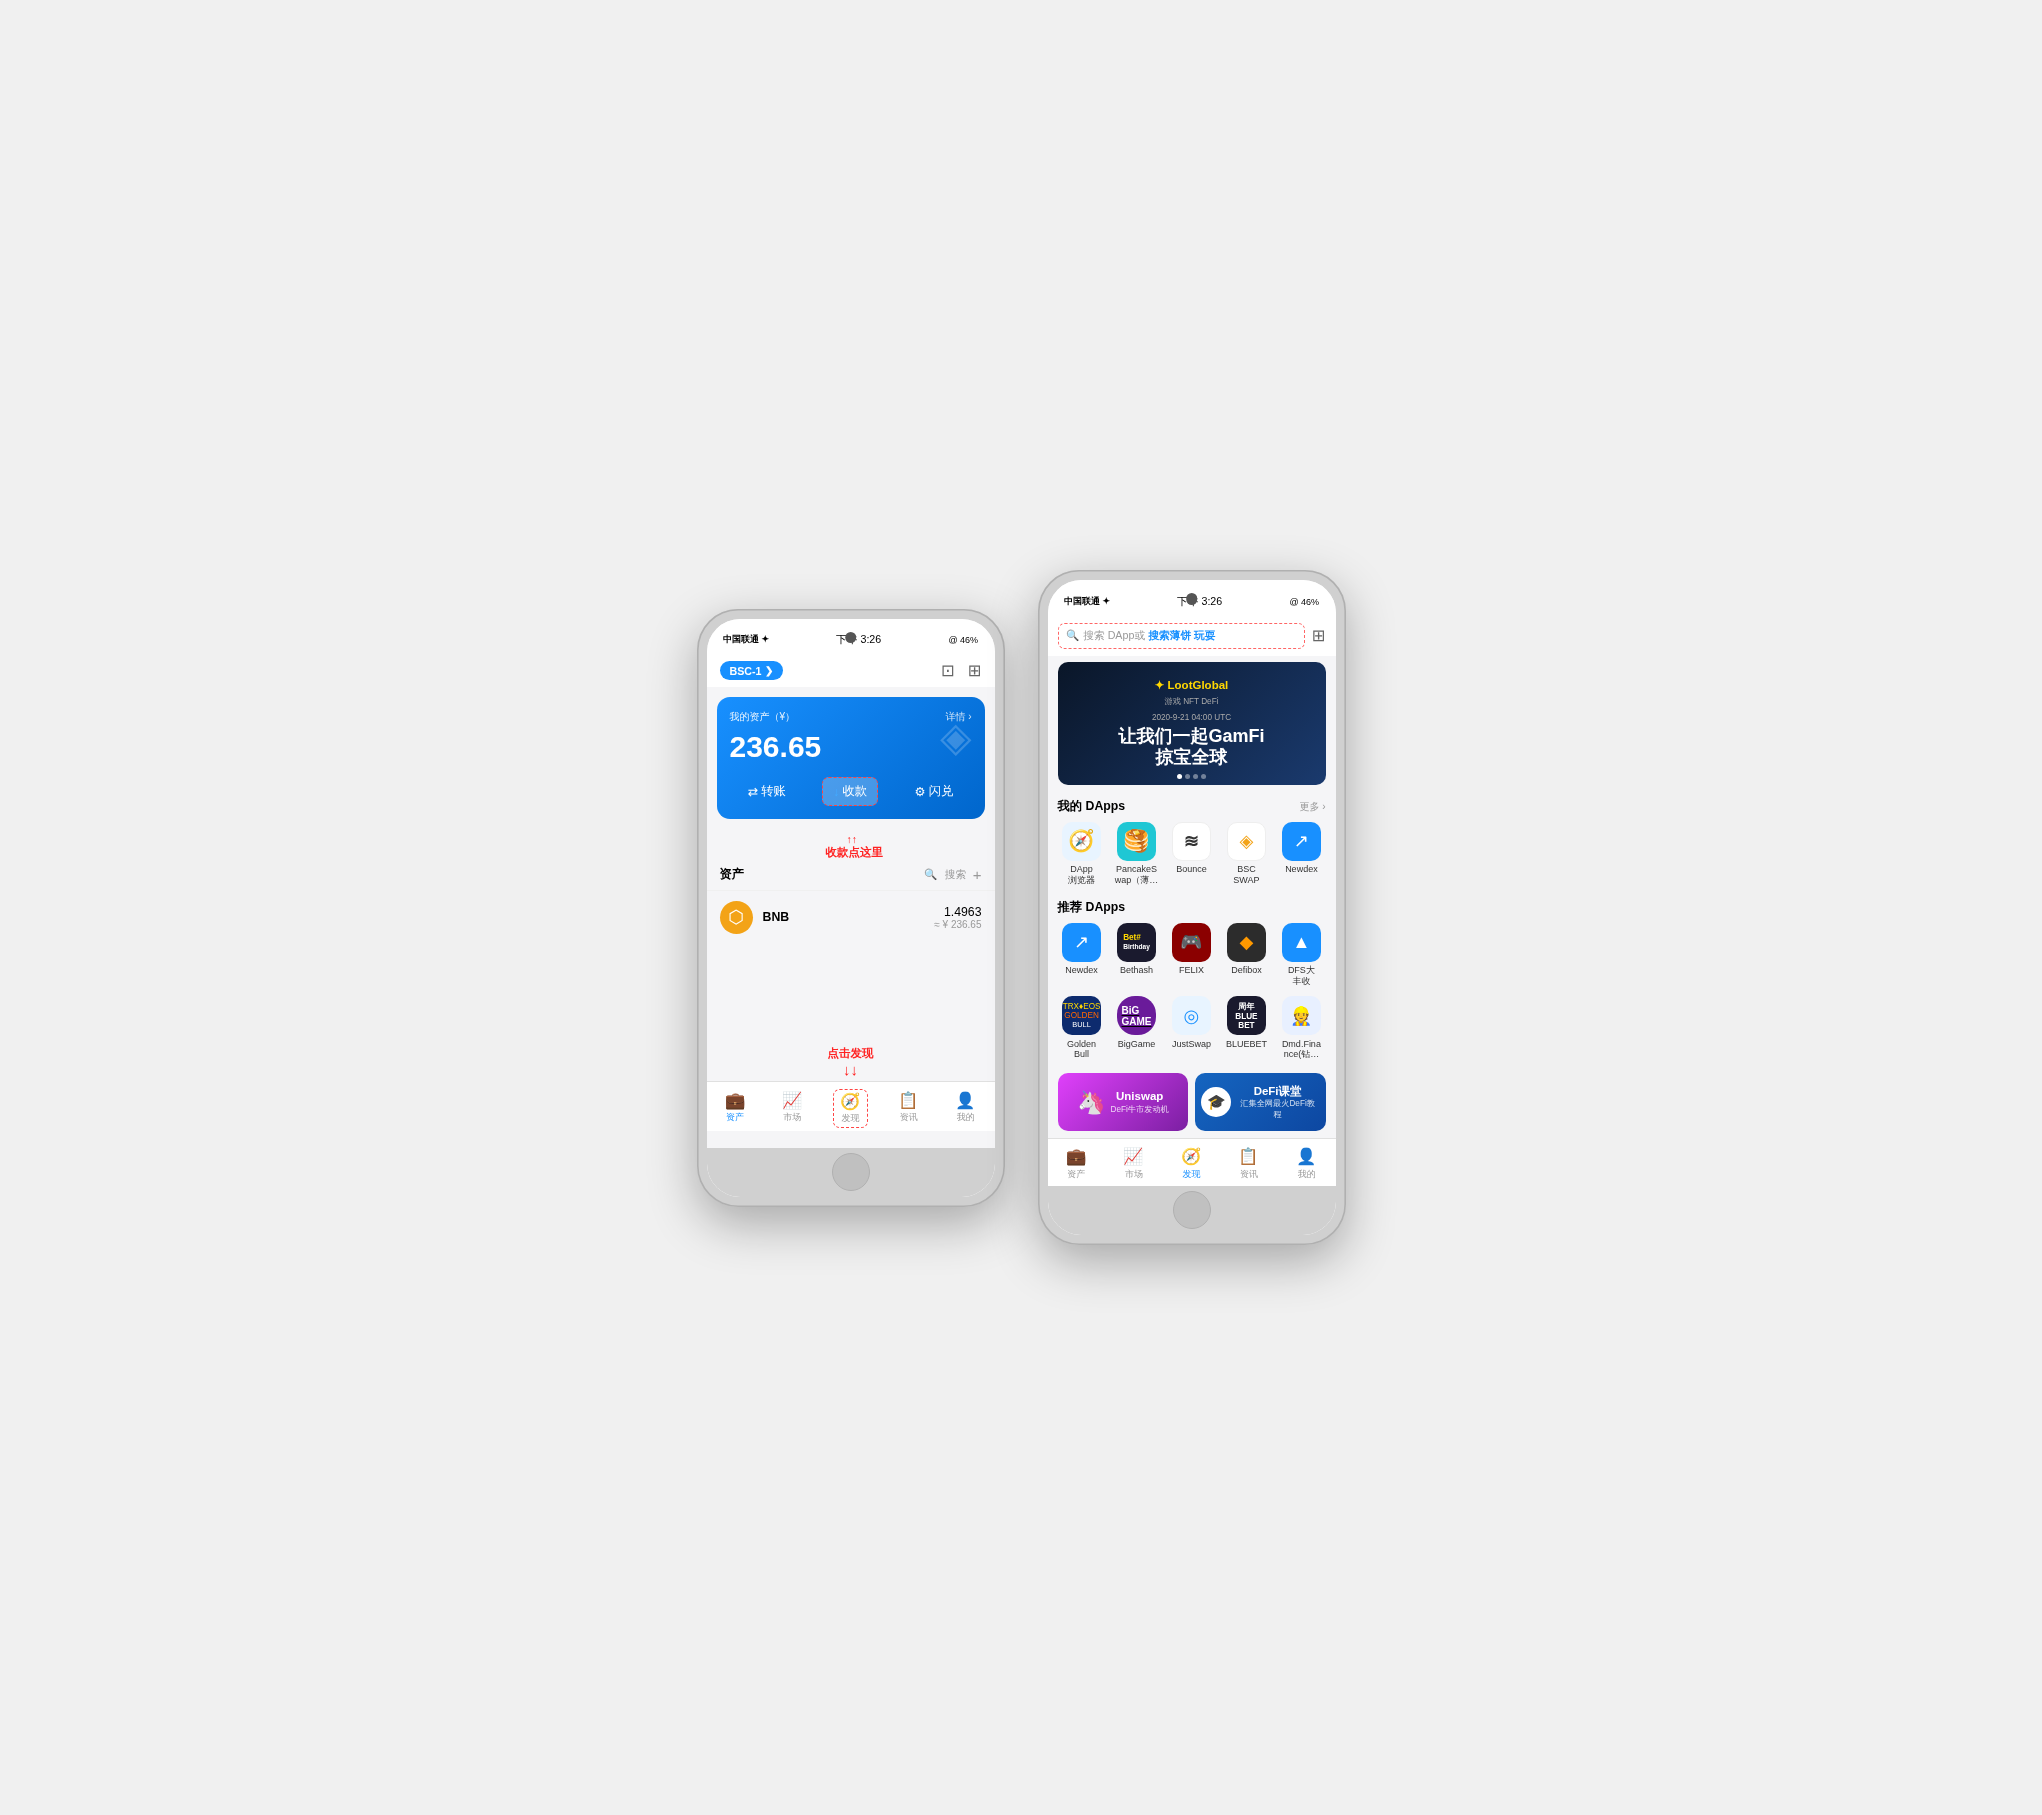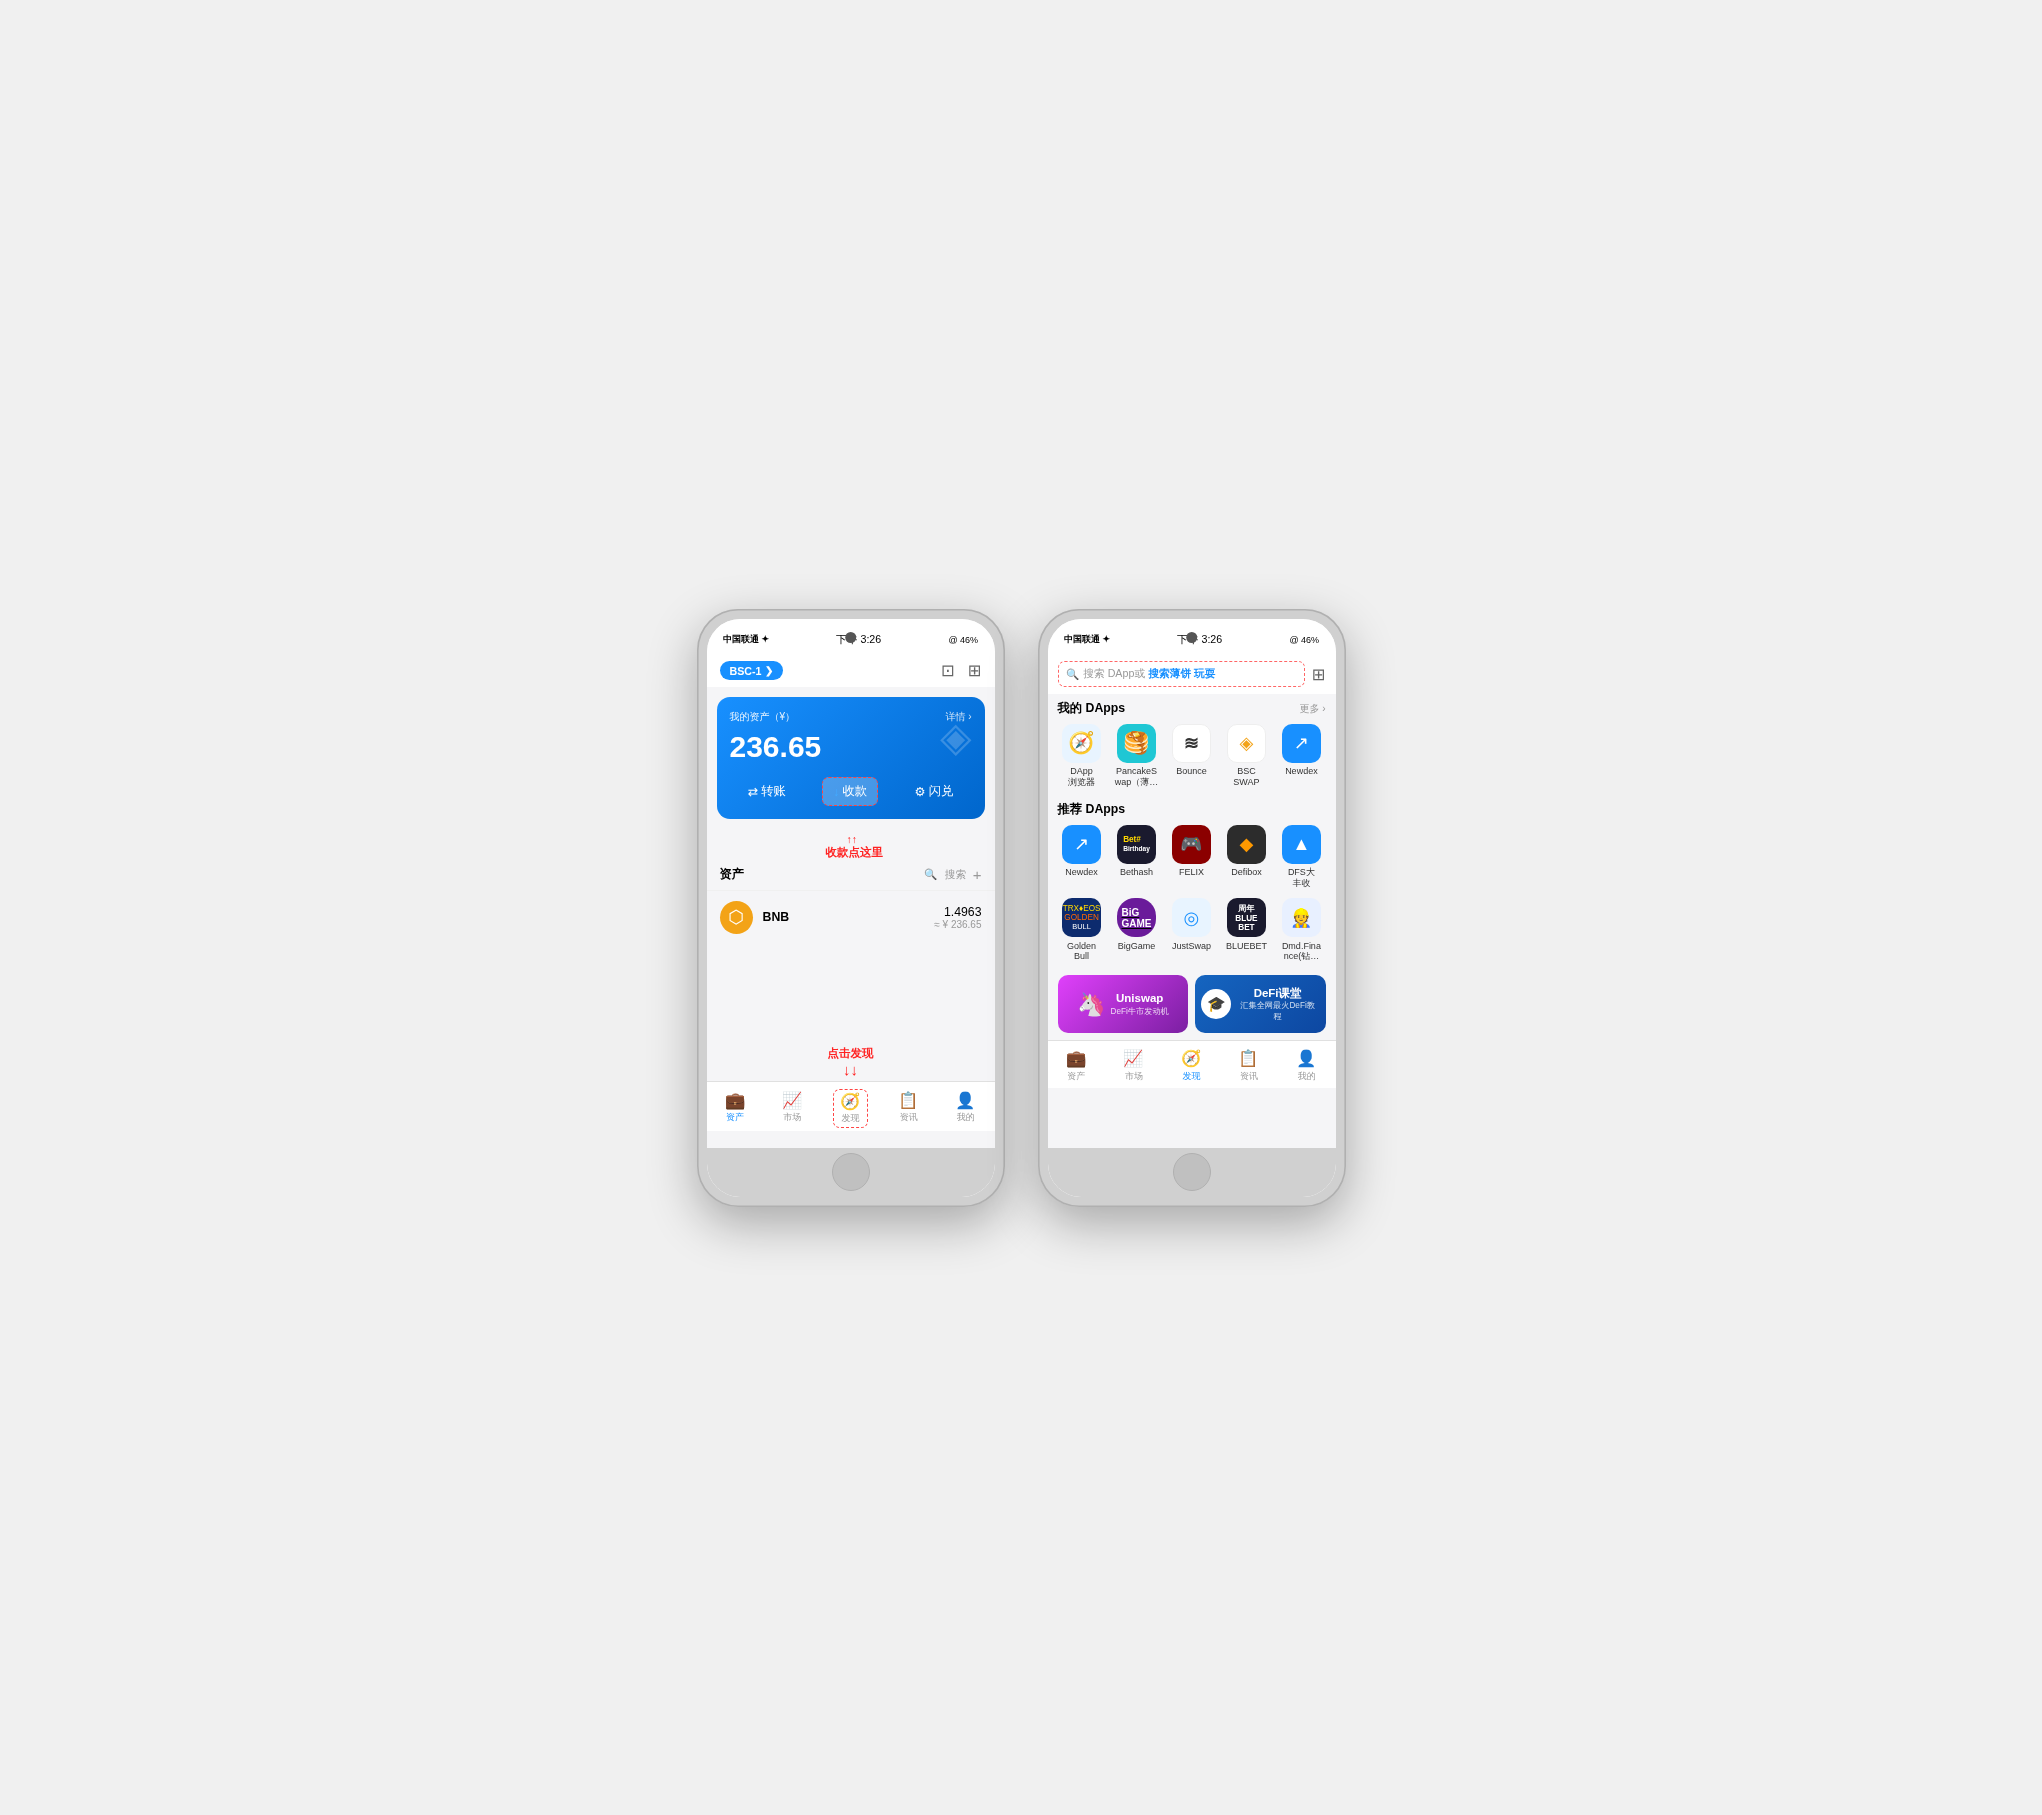--- a/index.html
+++ b/index.html
@@ -423,20 +423,35 @@
 
       <div class="s2-topbar">
         <div class="search-box">
           <span style="color:#999;">🔍</span>
           <span style="color:#999;">搜索 DApp或</span>
           <span style="color:#1890ff;font-weight:600;">搜索薄饼 玩耍</span>
         </div>
         <span class="qr-icon">⊞</span>
       </div>
 
+      <div class="banner">
+        <div class="banner-content">
+          <div class="banner-logo">✦ LootGlobal</div>
+          <div class="banner-subtitle">游戏  NFT  DeFi</div>
+          <div style="font-size:8.2px;color:#aaa;margin-bottom:3.3px;">2020-9-21  04:00 UTC</div>
+          <div class="banner-main">让我们一起GamFi</div>
+          <div class="banner-main">掠宝全球</div>
+        </div>
+        <div class="banner-dots">
+          <div class="dot active"></div>
+          <div class="dot"></div>
+          <div class="dot"></div>
+          <div class="dot"></div>
+        </div>
+      </div>
 
       <div class="section-header">
         <span class="section-title">我的 DApps</span>
         <span class="section-more">更多 ›</span>
       </div>
 
       <div class="dapp-grid">
 
         <div class="dapp-item">
           <div class="dapp-icon dapp-browser" style="background:#e8f4ff;">

